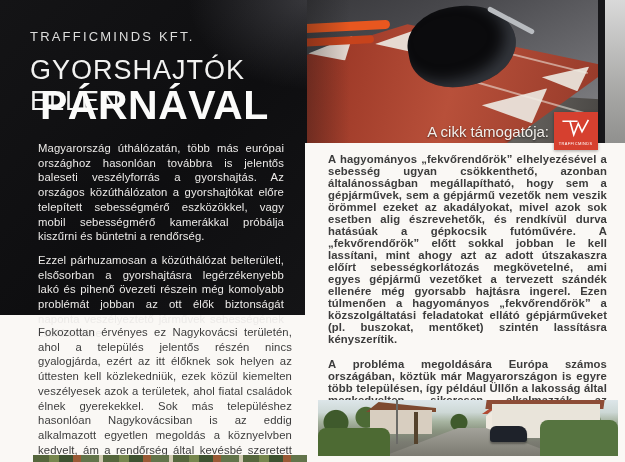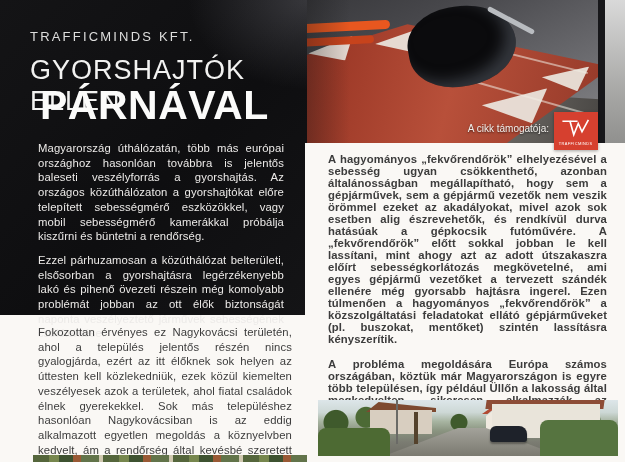--- a/index.html
+++ b/index.html
@@ -47,21 +47,21 @@
   .intro p,.col p{margin:0 8px 9px;font-size:11.3px;line-height:14.7px;text-align:justify;letter-spacing:.1px;}
 
   
   .white-card{position:absolute;left:305px;top:143px;width:320px;height:319px;background:#faf8f5;}
   .left-col{position:absolute;left:30px;top:325px;width:270px;color:#3c3c3c;}
   .right-col{position:absolute;left:320px;top:153px;width:295px;color:#3c3c3c;}
   .right-col p{line-height:12px;font-weight:bold;}
   .right-col .p2{margin-top:13px;}
 
   
-  .caption{position:absolute;right:76px;top:123px;font-size:10px;color:#f2efeb;
+  .caption{position:absolute;right:76px;top:123px;font-size:15px;color:#f2efeb;
     text-shadow:0 1px 2px rgba(0,0,0,.6);}
   .tm-logo{position:absolute;left:554px;top:112px;width:44px;height:38px;background:#d6402f;
     display:flex;flex-direction:column;align-items:center;justify-content:center;
     box-shadow:0 1px 3px rgba(0,0,0,.35);}
   .tm-logo svg{display:block;}
   .tm-word{font-size:5px;color:#fff;letter-spacing:.5px;transform:scale(.78);transform-origin:center;margin-top:1px;white-space:nowrap;}
 
   
   .street-photo{position:absolute;left:318px;top:400px;width:300px;height:56px;overflow:hidden;
     background:linear-gradient(180deg,#dde6e9 0%,#cdd8d6 22%,#a8b5a2 38%,#8a9480 55%,#7b7c72 75%,#6e6d65 100%);}

